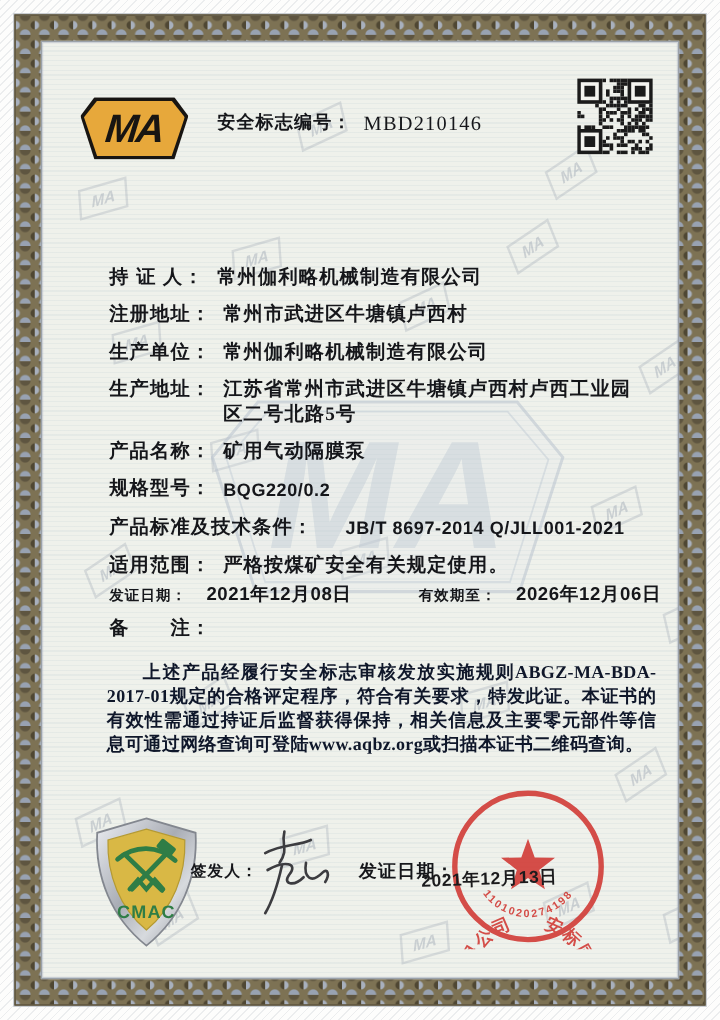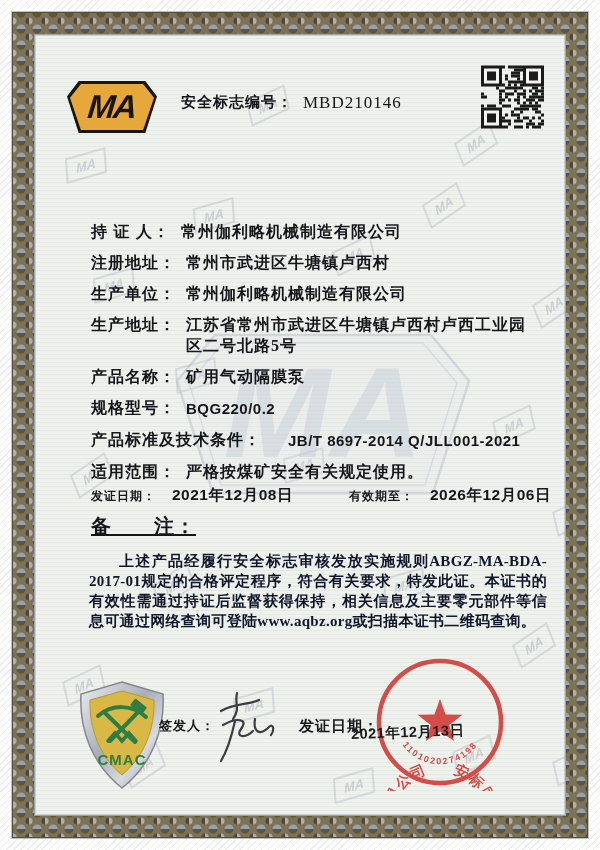--- a/index.html
+++ b/index.html
@@ -60,21 +60,21 @@
   .row .val{font-family:"Liberation Serif",serif;font-weight:700;font-size:16px;
     margin-left:10px;letter-spacing:1px;}
   .row .val.latin{font-family:"Liberation Sans",sans-serif;font-weight:700;font-size:15px;
     letter-spacing:.5px;padding-top:1px;}
   .row .val.gap-lg{margin-left:27px;}
   .dates-row{position:absolute;left:56px;top:450px;display:flex;align-items:baseline;}
   .dates-row .lab{font-weight:700;font-size:12px;letter-spacing:1px;}
   .dates-row .val{font-weight:700;font-size:15.5px;margin-left:16px;letter-spacing:.5px;}
   .dates-row .lab2{margin-left:56px;}
   .remark-row{position:absolute;left:56px;top:478px;display:flex;}
-  .remark-row .lab{font-weight:700;font-size:20px;letter-spacing:1px;text-decoration:underline;}
+  .remark-row .lab{font-weight:700;font-size:16px;letter-spacing:1px;}
 
   .paragraph{position:absolute;left:54px;top:516px;width:458px;
     font-family:"Liberation Serif",serif;font-weight:700;font-size:15px;line-height:20px;
     text-align:justify;text-indent:2em;letter-spacing:.3px;color:#0f172a;}
 
   
   .cmac{position:absolute;left:40px;top:644px;}
   .signer{position:absolute;left:124px;top:682px;font-weight:700;font-size:13px;letter-spacing:1px;}
   .signature{position:absolute;left:176px;top:650px;}
   .issuer{position:absolute;left:264px;top:682px;font-weight:700;font-size:15px;letter-spacing:1px;}

